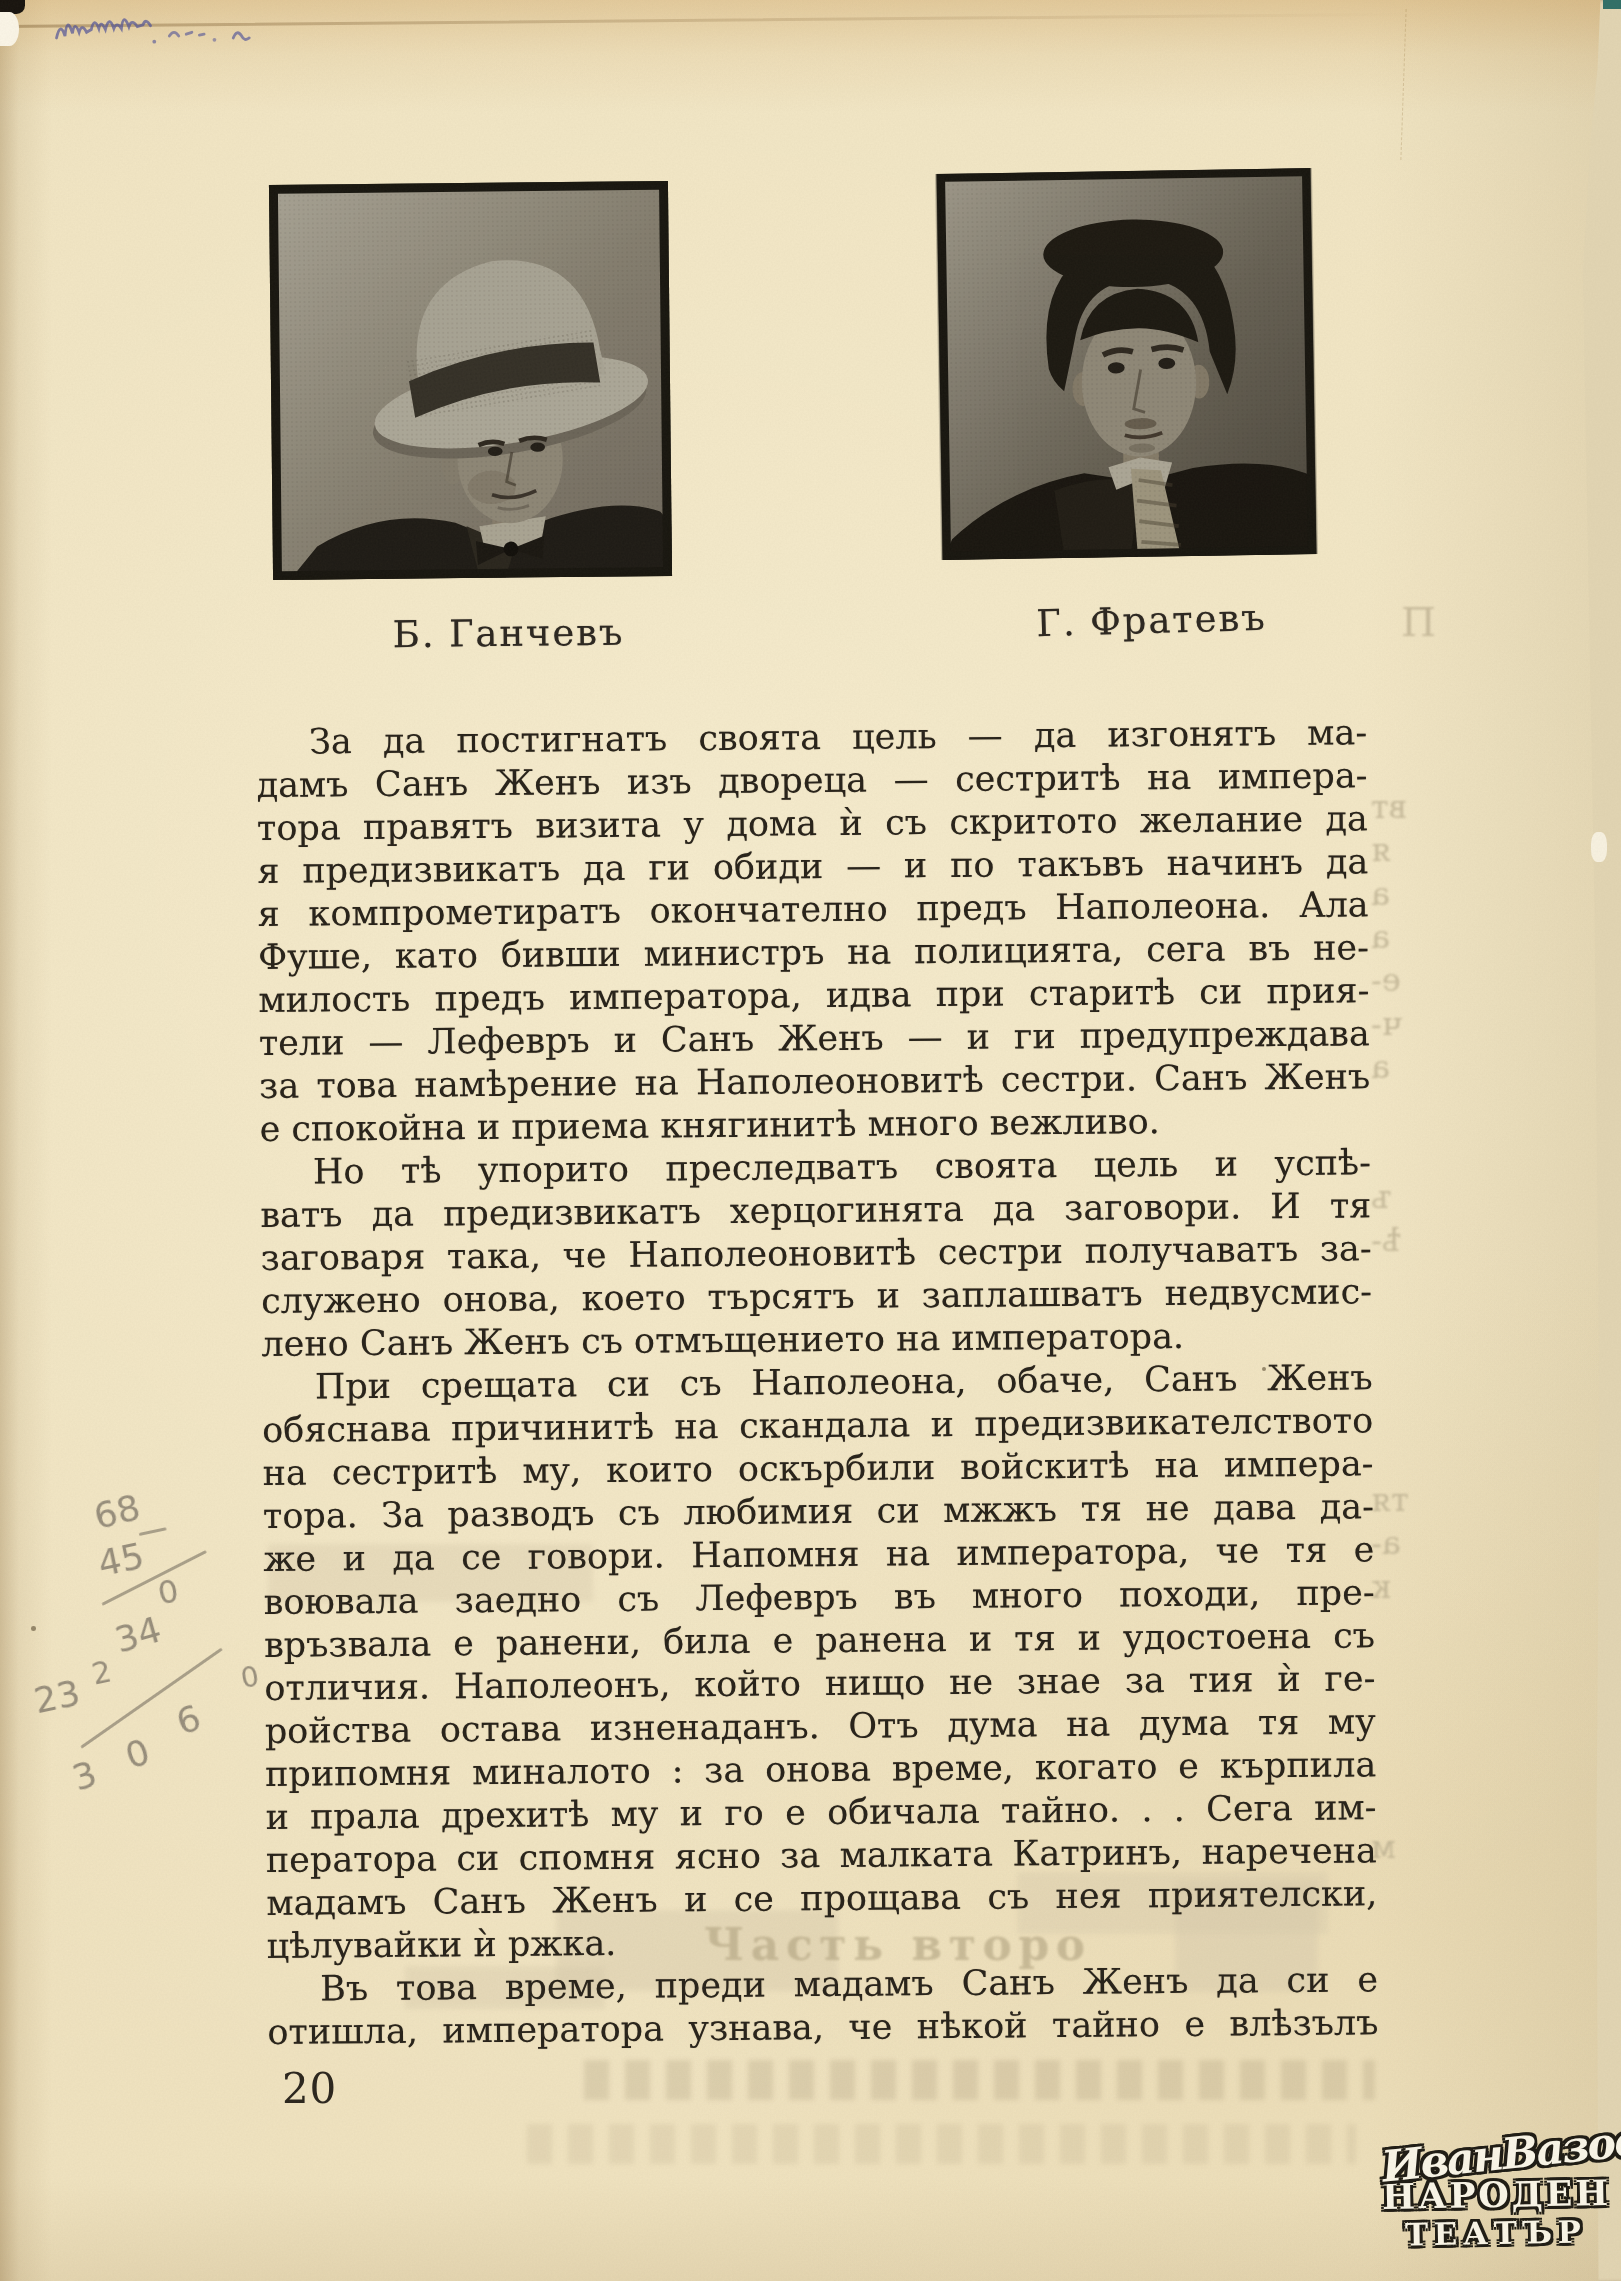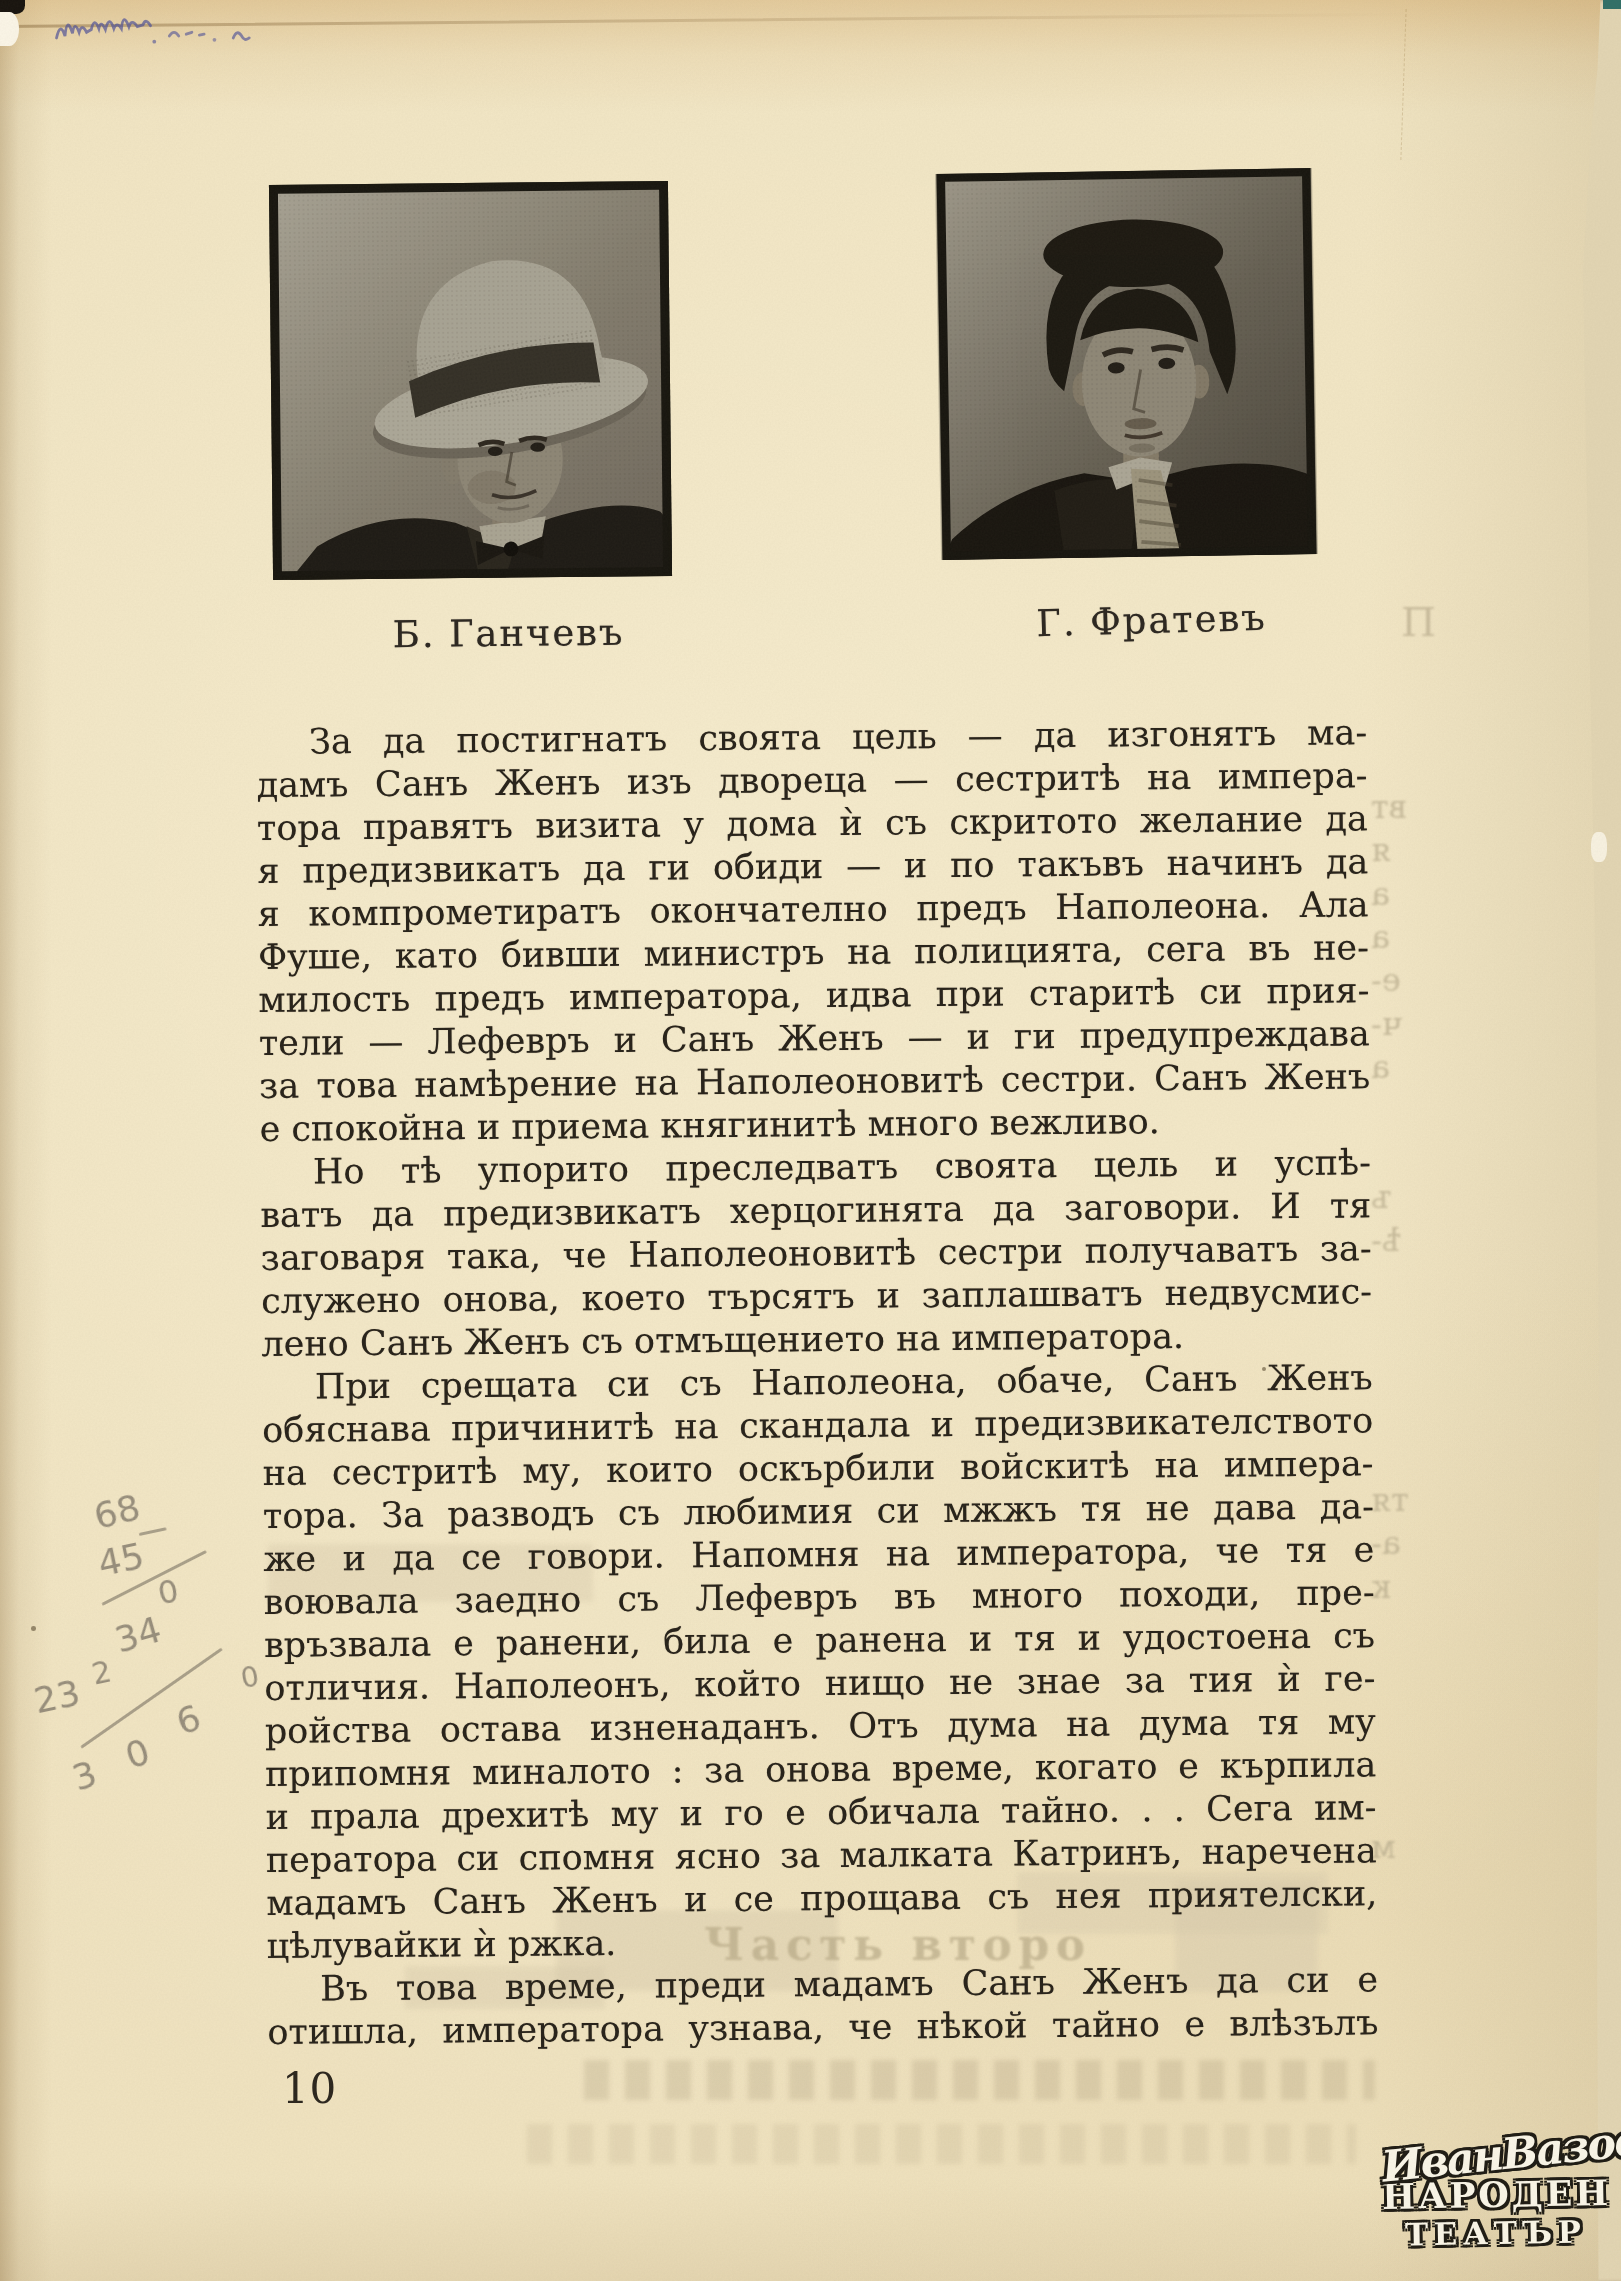--- a/index.html
+++ b/index.html
@@ -279,21 +279,21 @@
     <div class="tl">ройства остава изненаданъ. Отъ дума на дума тя му</div>
     <div class="tl">припомня миналото : за онова време, когато е кърпила</div>
     <div class="tl">и прала дрехитѣ му и го е обичала тайно. . .  Сега им-</div>
     <div class="tl">ператора си спомня ясно за малката Катринъ, наречена</div>
     <div class="tl">мадамъ Санъ Женъ и се прощава съ нея приятелски,</div>
     <div class="tl sh">цѣлувайки ѝ ржка.</div>
     <div class="tl ind">Въ това време, преди мадамъ Санъ Женъ да си е</div>
     <div class="tl">отишла, императора узнава, че нѣкой тайно е влѣзълъ</div>
   </div>
 
-<div class="pagenum">10</div>
+<div class="pagenum">20</div>
 
 <div id="pencil-notes">
     <span class="pencil" style="left: 94px; top: 1491px; font-size: 36px; transform: rotate(-14deg);">68</span>
     <span class="pencil" style="left: 98px; top: 1539px; font-size: 36px; transform: rotate(-12deg);">45</span>
     <span class="pencil" style="left: 158px; top: 1573px; font-size: 32px; transform: rotate(-10deg);">0</span>
     <span class="pencil" style="left: 115px; top: 1614px; font-size: 36px; transform: rotate(-16deg);">34</span>
     <span class="pencil" style="left: 92px; top: 1655px; font-size: 30px; transform: rotate(-12deg);">2</span>
     <span class="pencil" style="left: 34px; top: 1676px; font-size: 36px; transform: rotate(-12deg);">23</span>
     <span class="pencil" style="left: 241px; top: 1661px; font-size: 28px; transform: rotate(-10deg);">0</span>
     <span class="pencil" style="left: 177px; top: 1699px; font-size: 36px; transform: rotate(-18deg);">6</span>

